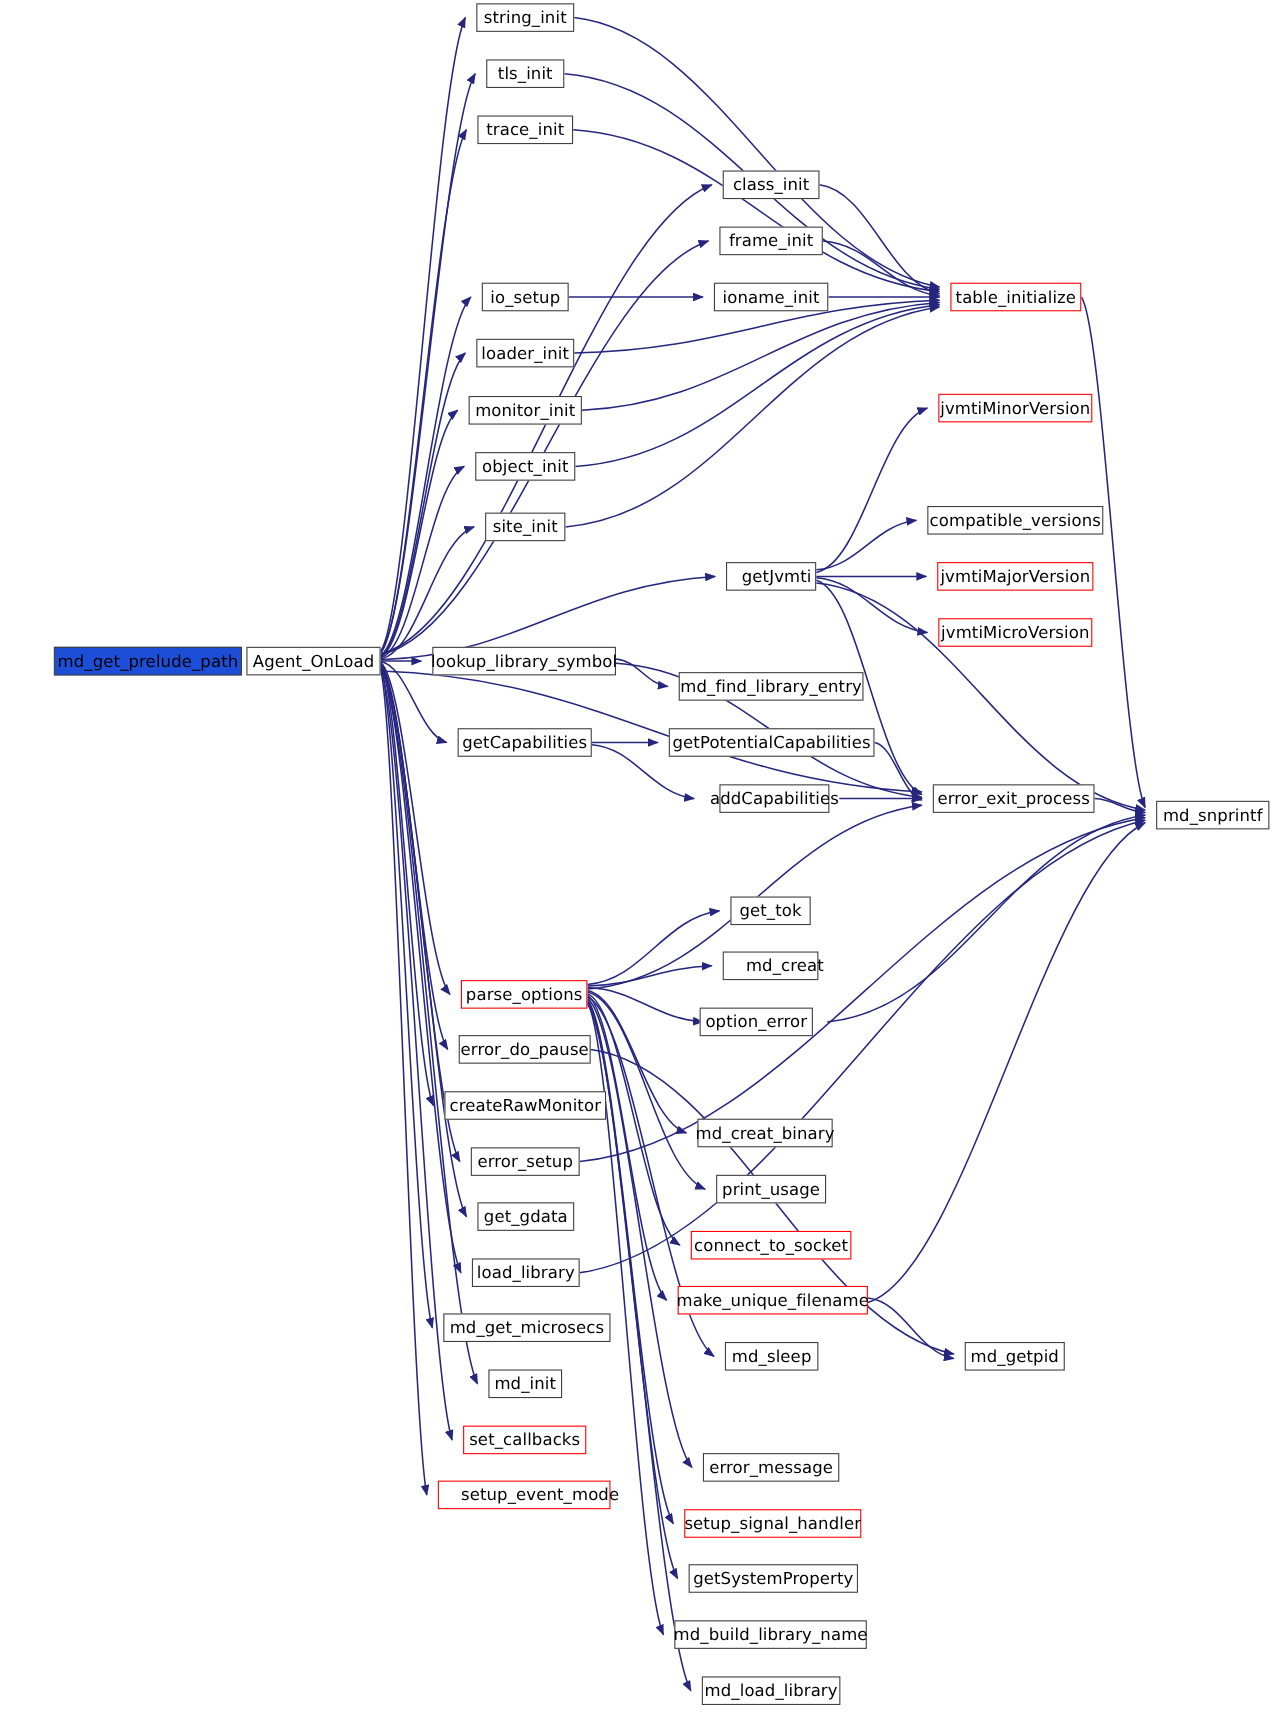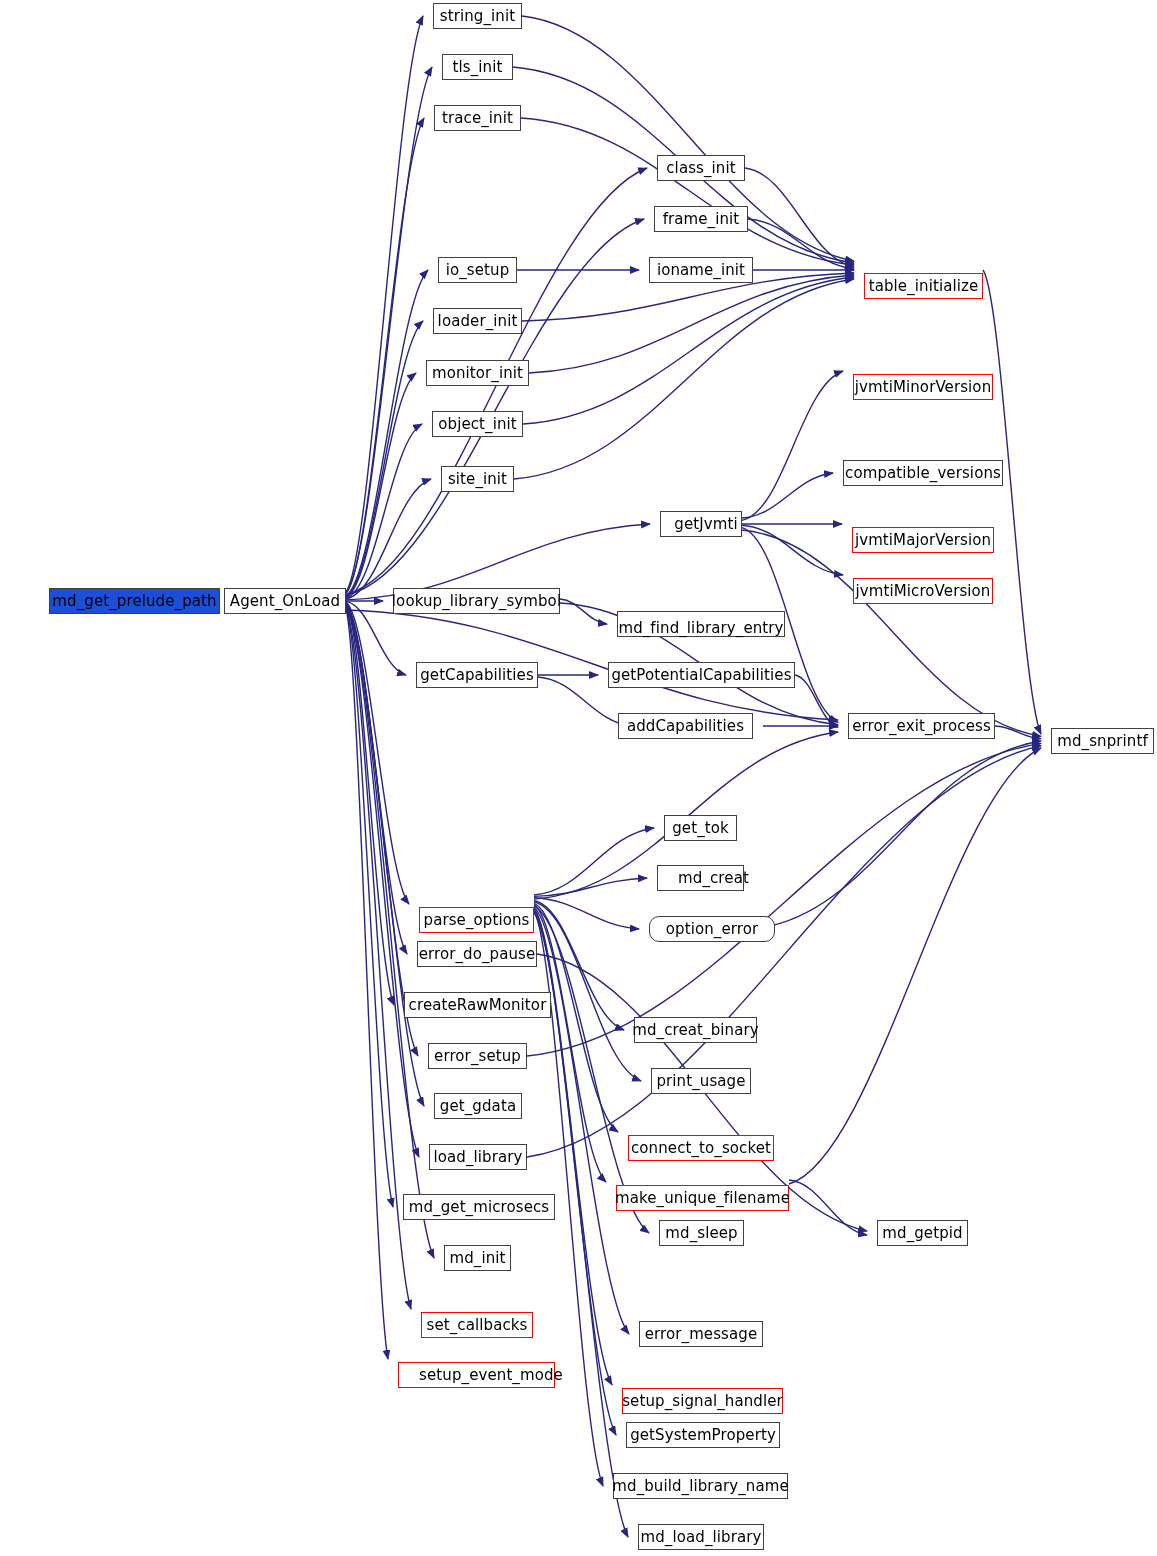--- a/index.html
+++ b/index.html
@@ -35,21 +35,20 @@
     color: #000000;
     background: #ffffff;
     border: 1px solid #404040;
     height: 26px;
     padding: 0 6px;
     letter-spacing: 0.1px;
   }
   .node.red {
     border-color: #ff0000;
     border-width: 1px;
-    margin-top: 16px;
   }
   .node.filled {
     background: #1d4ed8;
     border-color: #404040;
     margin-left: 44px;
   }
 </style>
 </head>
 <body>
 
@@ -187,48 +186,48 @@
       </div>
       <div class="node red" style="left: 852px; top: 511px; width: 142px;">
         <span>jvmtiMajorVersion</span>
       </div>
       <div class="node red" style="left: 853px; top: 562px; width: 140px;">
         <span>jvmtiMicroVersion</span>
       </div>
       <div class="node" style="left: 393px; top: 588px; width: 167px;">
         <span>lookup_library_symbol</span>
       </div>
-      <div class="node" style="left: 617px; top: 611px; width: 168px; align-items: flex-end;">
+      <div class="node" style="left: 617px; top: 611px; width: 168px;">
         <span>md_find_library_entry</span>
       </div>
       <div class="node" style="left: 416px; top: 662px; width: 122px;">
         <span>getCapabilities</span>
       </div>
       <div class="node" style="left: 608px; top: 662px; width: 187px;">
         <span>getPotentialCapabilities</span>
       </div>
-      <div class="node" style="left: 618px; top: 713px; width: 135px; justify-content: center;">
+      <div class="node" style="left: 654px; top: 713px; width: 100px; justify-content: center;">
         <span>addCapabilities</span>
       </div>
       <div class="node" style="left: 848px; top: 713px; width: 147px;">
         <span>error_exit_process</span>
       </div>
       <div class="node" style="left: 1051px; top: 728px; width: 103px;">
         <span>md_snprintf</span>
       </div>
       <div class="node" style="left: 664px; top: 815px; width: 73px;">
         <span>get_tok</span>
       </div>
       <div class="node" style="left: 657px; top: 865px; width: 87px; padding-left: 32px;">
         <span>md_creat</span>
       </div>
       <div class="node red" style="left: 419px; top: 891px; width: 115px;">
         <span>parse_options</span>
       </div>
-      <div class="node" style="left: 649px; top: 916px; width: 126px; border-radius: 10px;">
+      <div class="node" style="left: 636px; top: 916px; width: 103px;">
         <span>option_error</span>
       </div>
       <div class="node" style="left: 417px; top: 941px; width: 120px;">
         <span>error_do_pause</span>
       </div>
       <div class="node" style="left: 404px; top: 992px; width: 147px;">
         <span>createRawMonitor</span>
       </div>
       <div class="node" style="left: 634px; top: 1017px; width: 123px;">
         <span>md_creat_binary</span>

